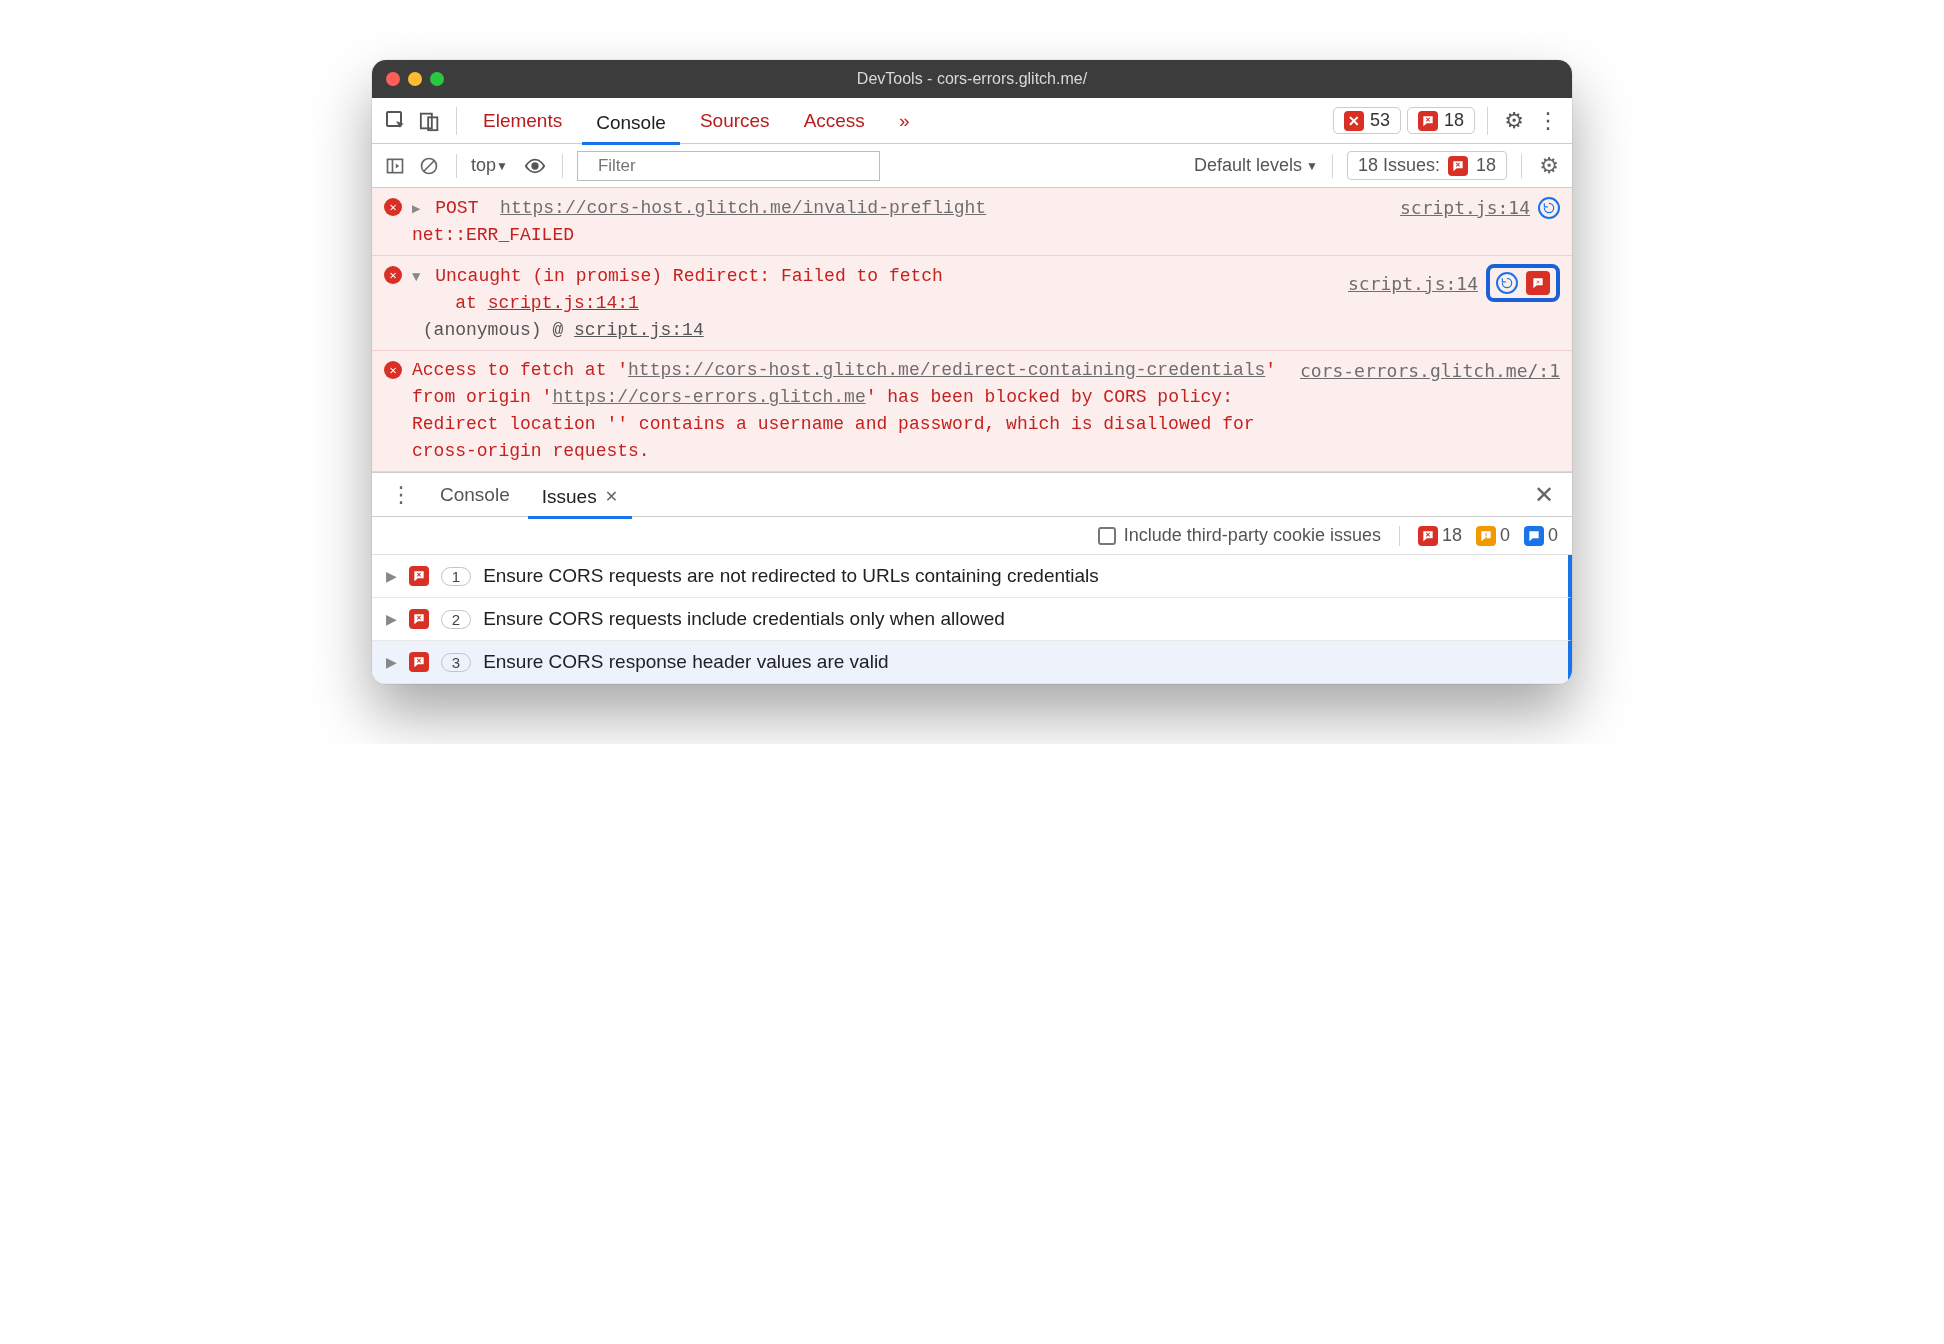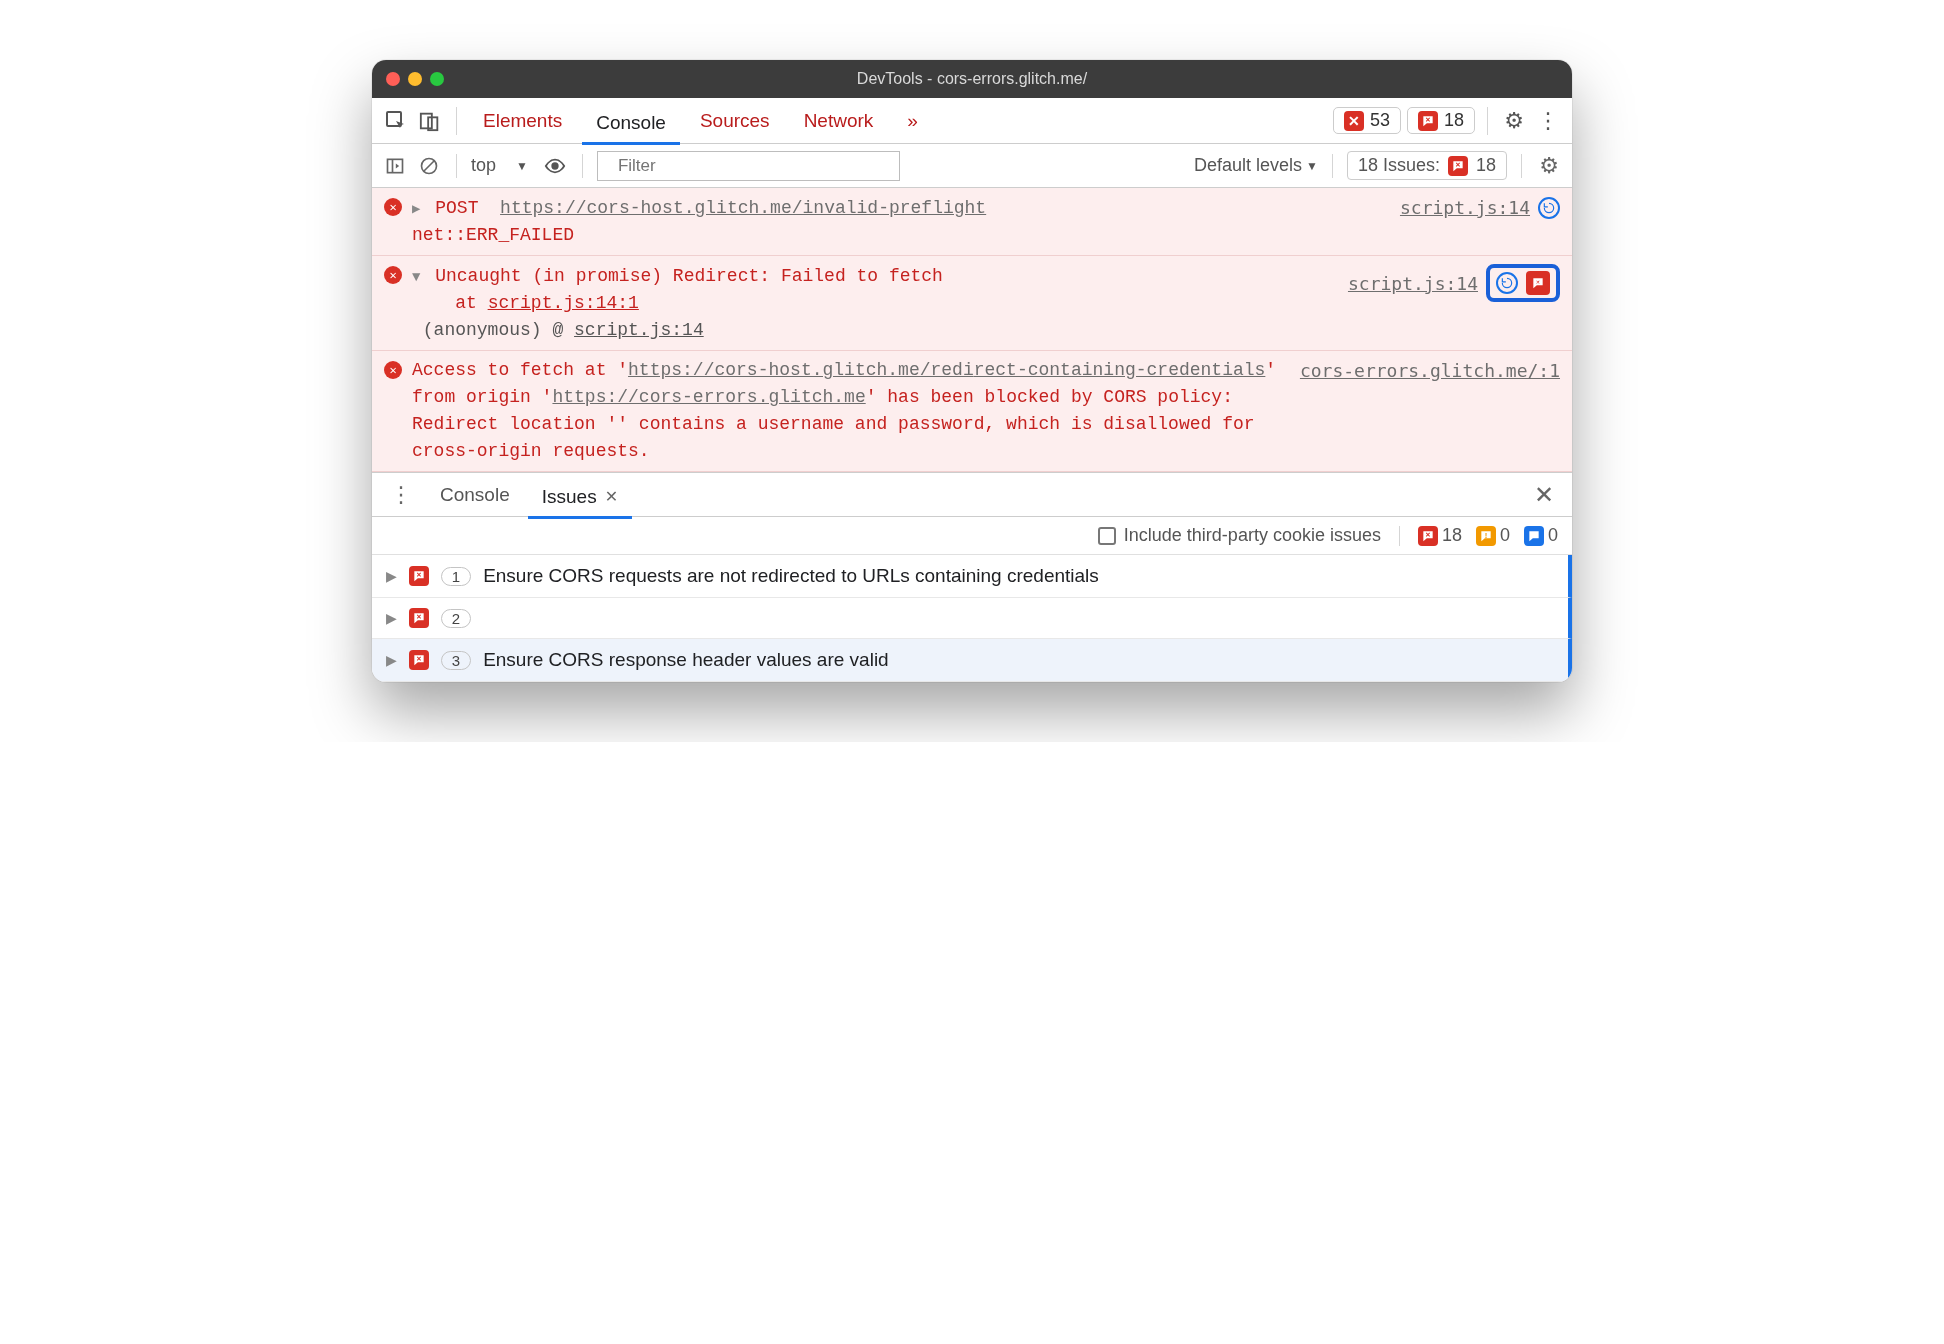--- a/index.html
+++ b/index.html
@@ -66,21 +66,21 @@
 .icon-sq.blue { background:#1a73e8; color:#fff;}
 .icon-sq svg { width:14px; height:14px; display:block; }
 
 
 .consolebar {
   display:flex; align-items:center; gap:8px;
   height: 44px; border-bottom:1px solid #cdcdcd; padding:0 10px;
   font-size:18px; color:#555;
 }
 .consolebar .iconbtn { width:26px;height:26px;display:flex;align-items:center;justify-content:center;color:#666;cursor:pointer; }
-.consolebar .select { display:flex; align-items:center; gap:20px; cursor:pointer; }
+.consolebar .select { display:flex; align-items:center; gap:0; cursor:pointer; }
 .consolebar .vsep { width:1px; height:24px; background:#d5d5d5; margin:0 6px; }
 .consolebar input.filter {
   height:30px; width:303px; border:1px solid #bdbdbd; padding:0 20px; font-size:17px; color:#888;
 }
 .consolebar .levels { display:flex;align-items:center;gap:4px;cursor:pointer; }
 .issues-pill { border:1px solid #ccc; border-radius:4px; padding:3px 10px; display:flex;align-items:center;gap:8px;}
 
 .console-area { border-bottom:1px solid #cdcdcd; }
 .logrow {
   display:flex; align-items:flex-start; padding:6px 12px 6px 12px;
@@ -163,21 +163,21 @@
     <div class="iconbtn">
       <svg viewBox="0 0 24 24" width="22" height="22" fill="none" stroke="#555" stroke-width="2">
           <rect x="2" y="4" width="12" height="16"></rect>
           <rect x="10" y="8" width="10" height="14"></rect>
         </svg>
     </div>
     <div class="sep"></div>
     <div class="tab">Elements</div>
     <div class="tab active">Console</div>
     <div class="tab">Sources</div>
-    <div class="tab">Network</div>
+    <div class="tab">Access</div>
     <div class="tab">»</div>
     <div class="spacer"></div>
     <div class="badge-pill">
       <span class="icon-sq red">✕</span>
       <span>53</span>
     </div>
     <div class="badge-pill">
       <span class="icon-sq redchat">
         <svg viewBox="0 0 24 24">
             <path fill="#fff" d="M4 4h16v12H10l-6 5V4z"></path>
@@ -358,20 +358,21 @@
     </div>
     <div class="issue-row">
       <span class="tri">▶</span>
       <span class="icon-sq redchat">
         <svg viewBox="0 0 24 24">
             <path fill="#fff" d="M4 4h16v12H10l-6 5V4z"></path>
             <text x="12" y="14" text-anchor="middle" font-size="11" fill="#d93025" font-weight="bold">✕</text>
           </svg>
       </span>
       <span class="countpill">2</span>
+      <span>Ensure CORS requests include credentials only when allowed</span>
     </div>
     <div class="issue-row sel">
       <span class="tri">▶</span>
       <span class="icon-sq redchat">
         <svg viewBox="0 0 24 24">
             <path fill="#fff" d="M4 4h16v12H10l-6 5V4z"></path>
             <text x="12" y="14" text-anchor="middle" font-size="11" fill="#d93025" font-weight="bold">✕</text>
           </svg>
       </span>
       <span class="countpill">3</span>

